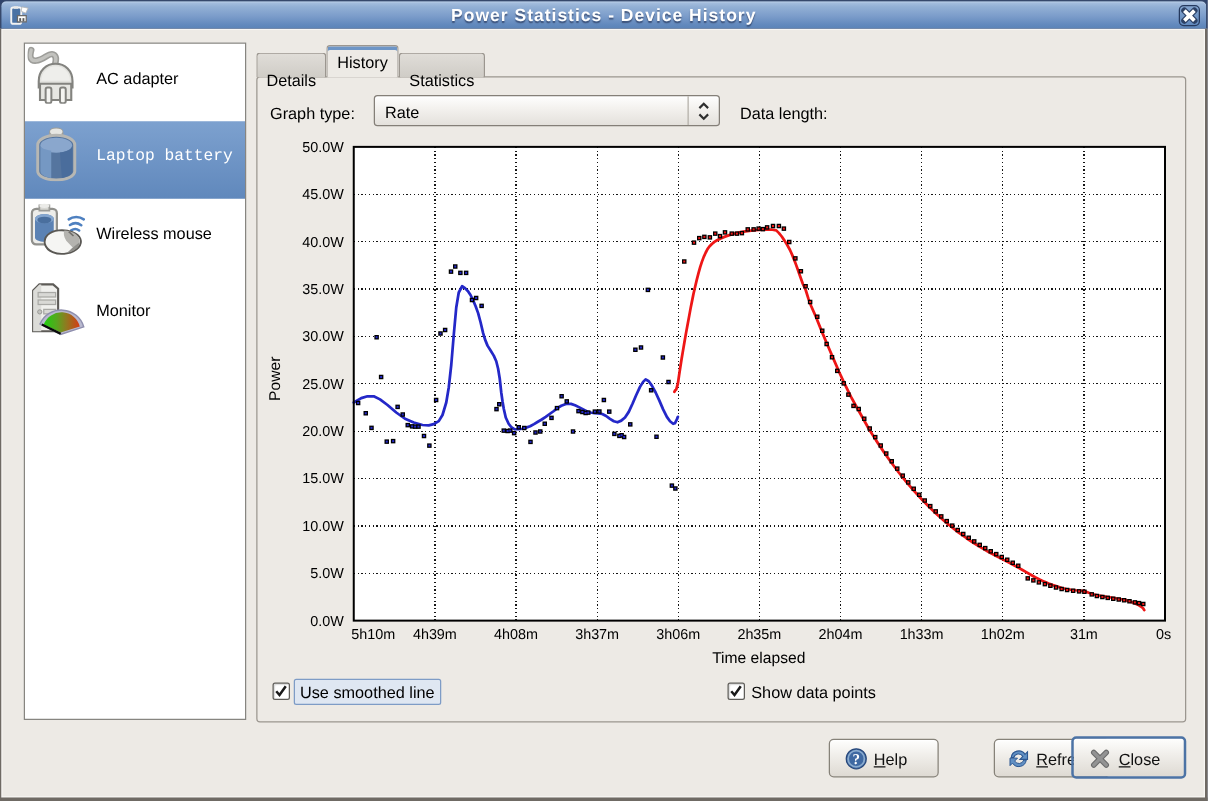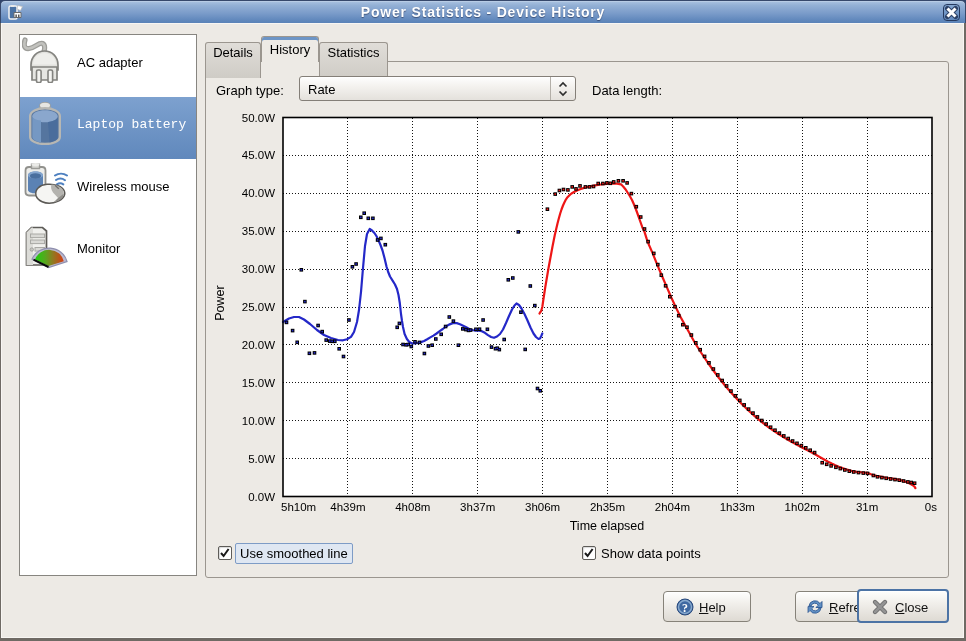--- a/index.html
+++ b/index.html
@@ -16,22 +16,22 @@
   background:#edeae5; border-left:1px solid #6f6a64; border-right:2px solid #6f6a64; border-bottom:3px solid #6f6a64;
   box-shadow:inset 1px 1px 0 #f8f6f3, inset -1px -1px 0 #f8f6f3; }
 
 #sidebar { position:absolute; left:18px; top:11px; width:178px; height:542px; background:#fff; border:1px solid #878580; }
 .item { position:relative; height:62px; color:#000; }
 .item.sel { background:linear-gradient(#7da1cf,#6088bc); color:#fff;font-family:Liberation Mono, monospace; }
 .item svg { position:absolute; left:2px; top:2px; }
 .item .lbl { position:absolute; left:57px; top:20px; font-size:13px; }
 
 #notebook { position:absolute; left:204px; top:38px; width:744px; height:517px; border:1px solid #9b968f; border-radius:3px; }
-.tab { position:absolute; top:-20px; height:36px; font-size:13px; color:#000; text-align:center;
-  background:linear-gradient(#e0ddd8,#cfccc6); border:1px solid #9b968f; border-bottom:none; border-radius:3px 3px 0 0; padding-top:2px; }
+.tab { position:absolute; top:-20px; height:20px; font-size:13px; color:#000; text-align:center;
+  background:linear-gradient(#e0ddd8,#cfccc6); border:1px solid #9b968f; border-bottom:none; border-radius:3px 3px 0 0; padding-top:14px; }
 .tab.active { top:-26px; height:26px; background:#edeae5; padding-top:5px;
   box-shadow:inset 0 3px 0 #6d95c6; }
 
 .cblabel { position:absolute; font-size:13px; color:#000; }
 .combo { position:absolute; height:25px; border:1px solid #847f78; border-radius:3px;
   background:linear-gradient(#fefefe 0%, #f4f2ef 40%, #e4e1dc 100%);
   box-shadow:inset 0 1px 0 #fff; font-size:13px; color:#000; }
 .combo .txt { position:absolute; left:8px; top:5px; }
 .combo .arr { position:absolute; right:0; top:0; width:25px; height:23px; border-left:1px solid #b3afa8; }
 .combo .arr svg { position:absolute; left:6px; top:4px; }

